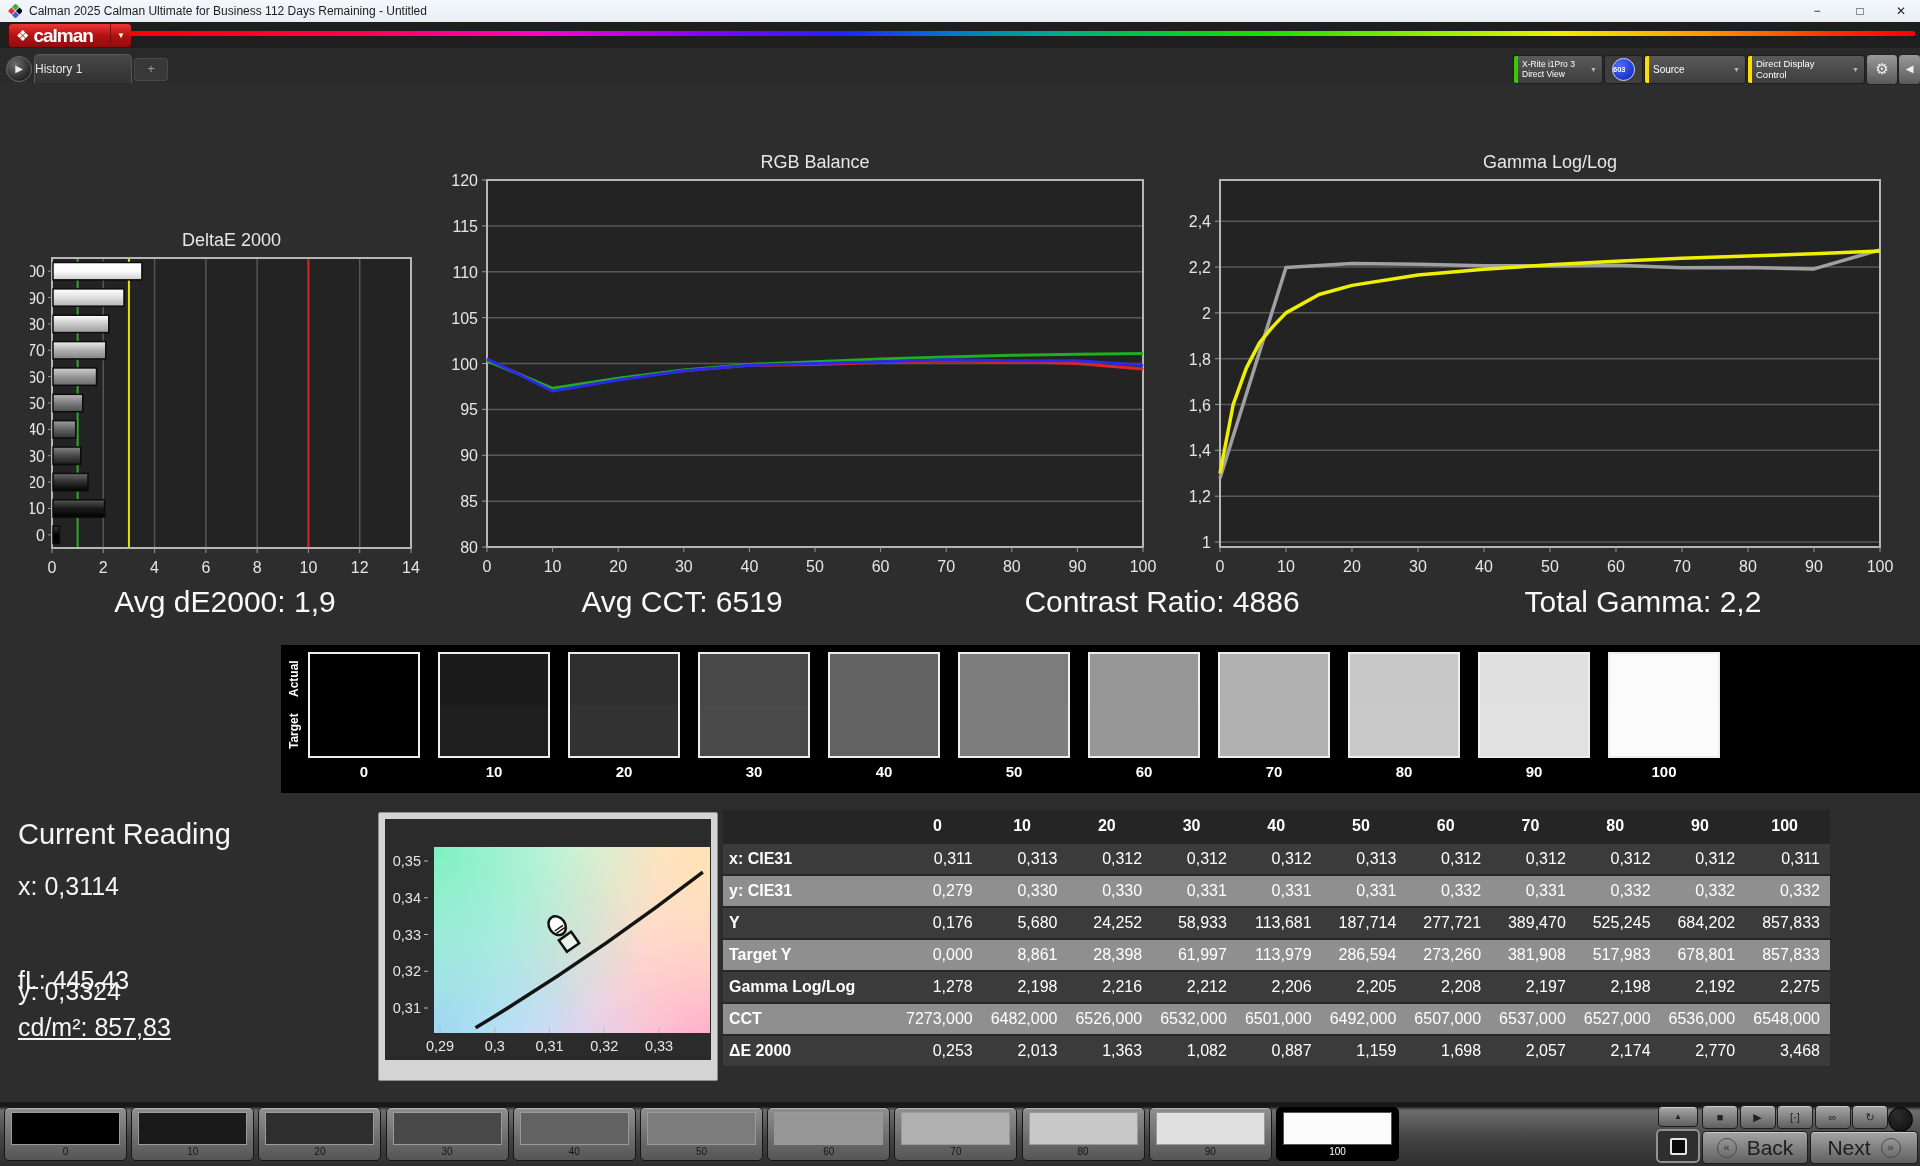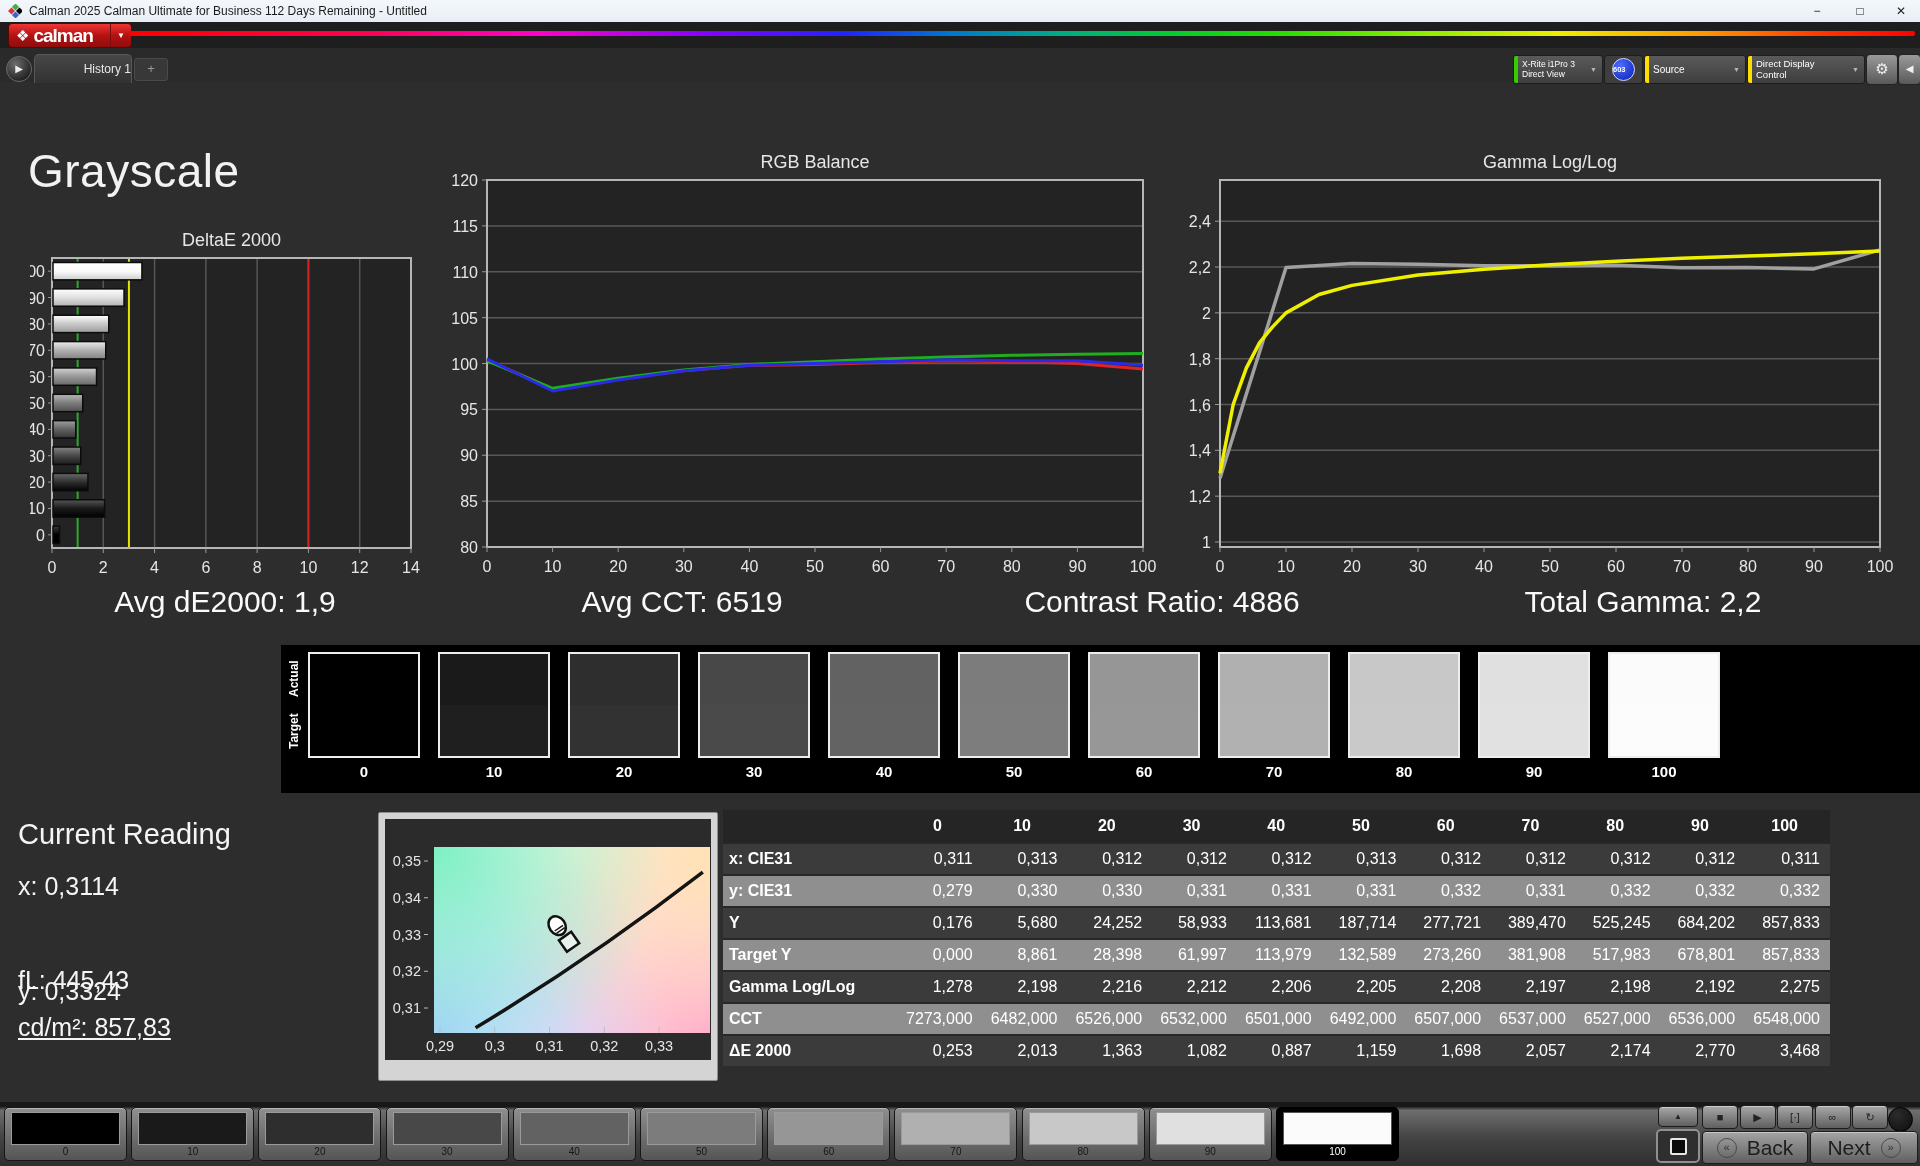--- a/index.html
+++ b/index.html
@@ -20,21 +20,21 @@
   .logo .dd{margin-left:auto;width:20px;text-align:center;color:#fff;font-size:8px;border-left:1px solid #7d0d0d;height:100%;line-height:23px;}
   .rainbow{position:absolute;left:129px;top:9px;width:1786px;height:5px;border-radius:2px;
     background:linear-gradient(90deg,#ff0000 0%,#ff0050 13%,#ff00c8 23%,#8800ff 32%,#2222ff 40%,#0077cc 46%,#00aa88 52%,#00cc33 58%,#22dd00 64%,#88ee00 72%,#eeee00 80%,#ff9900 88%,#ff3300 95%,#ff0000 100%);}
   
   .tabbar{left:0;top:48px;width:1920px;height:34px;background:#2a2a2a;}
   .histarrow{position:absolute;left:6px;top:8px;width:24px;height:24px;border-radius:50%;
      background:radial-gradient(circle at 35% 30%,#6d6d6d,#222 75%);border:1px solid #6a6a6a;
      color:#eee;font-size:10px;text-align:center;line-height:24px;}
   .histtab{position:absolute;left:34px;top:6px;width:96px;height:28px;background:linear-gradient(#474747,#323232);
      border:1px solid #585858;border-bottom:none;border-radius:5px 5px 0 0;color:#e8e8e8;font-size:12px;
-     text-align:right;line-height:28px;}
+     text-align:left;line-height:28px;}
   .plustab{position:absolute;left:134px;top:10px;width:32px;height:21px;background:#383838;border:1px solid #4a4a4a;
      border-radius:3px;color:#999;font-size:13px;text-align:center;line-height:20px;}
   .ddbox{position:absolute;top:7px;height:27px;background:linear-gradient(#5a5a5a,#3e3e3e);border:1px solid #1d1d1d;
      border-radius:3px;color:#fff;display:flex;align-items:center;overflow:hidden;}
   .ddbox .bar{width:4px;height:100%;flex:none;}
   .ddbox .txt{padding-left:4px;line-height:1.15;}
   .ddbox .arr{margin-left:auto;padding:0 5px;color:#b5b5b5;font-size:7px;}
   .badgebox{position:absolute;top:7px;width:37px;height:27px;background:#3e3e3e;border:1px solid #1d1d1d;border-radius:3px;
      display:flex;align-items:center;justify-content:center;}
   .badge{width:21px;height:21px;border-radius:50%;background:radial-gradient(circle at 35% 30%,#4d6bff,#0a1fb4);
@@ -147,21 +147,20 @@
     </div>
     <div class="ddbox" style="left:1747px;width:116px;">
       <div class="bar" style="background:#ffdd00;"></div>
       <div class="txt" style="font-size:9.5px;">Direct Display Control</div>
       <div class="arr">▼</div>
     </div>
     <div class="toolbtn" style="left:1866px;width:30px;font-size:15px;line-height:27px;">⚙</div>
     <div class="toolbtn" style="left:1898px;width:21px;font-size:10px;line-height:27px;">◀</div>
   </div>
 
-  <div class="abs pagetitle">Grayscale</div>
 
   <svg id="deltae-svg" class="abs" style="left:30px;top:230px;" width="410" height="360">
       <rect x="22" y="28" width="359" height="290" fill="#232323"></rect>
       <line x1="73.28571428571428" y1="28" x2="73.28571428571428" y2="318" stroke="#565656" stroke-width="1.5"></line>
       <line x1="124.57142857142857" y1="28" x2="124.57142857142857" y2="318" stroke="#565656" stroke-width="1.5"></line>
       <line x1="175.85714285714286" y1="28" x2="175.85714285714286" y2="318" stroke="#565656" stroke-width="1.5"></line>
       <line x1="227.14285714285714" y1="28" x2="227.14285714285714" y2="318" stroke="#565656" stroke-width="1.5"></line>
       <line x1="278.42857142857144" y1="28" x2="278.42857142857144" y2="318" stroke="#565656" stroke-width="1.5"></line>
       <line x1="329.7142857142857" y1="28" x2="329.7142857142857" y2="318" stroke="#565656" stroke-width="1.5"></line>
       <line x1="47.64285714285714" y1="28" x2="47.64285714285714" y2="318" stroke="#2fa82f" stroke-width="2"></line>
@@ -548,21 +547,21 @@
         <div class="tcell">684,202</div>
         <div class="tcell">857,833</div>
       </div>
       <div class="trow light">
         <div class="tcell tlabel">Target Y</div>
         <div class="tcell">0,000</div>
         <div class="tcell">8,861</div>
         <div class="tcell">28,398</div>
         <div class="tcell">61,997</div>
         <div class="tcell">113,979</div>
-        <div class="tcell">132,589</div>
+        <div class="tcell">286,594</div>
         <div class="tcell">273,260</div>
         <div class="tcell">381,908</div>
         <div class="tcell">517,983</div>
         <div class="tcell">678,801</div>
         <div class="tcell">857,833</div>
       </div>
       <div class="trow dark">
         <div class="tcell tlabel">Gamma Log/Log</div>
         <div class="tcell">1,278</div>
         <div class="tcell">2,198</div>

